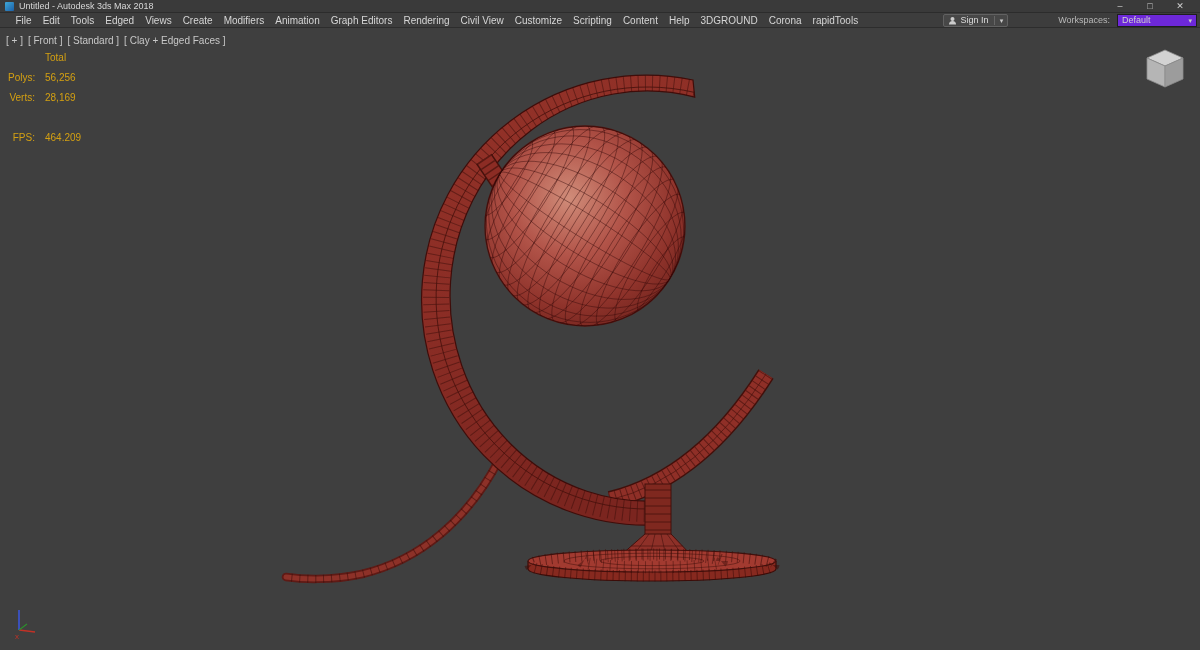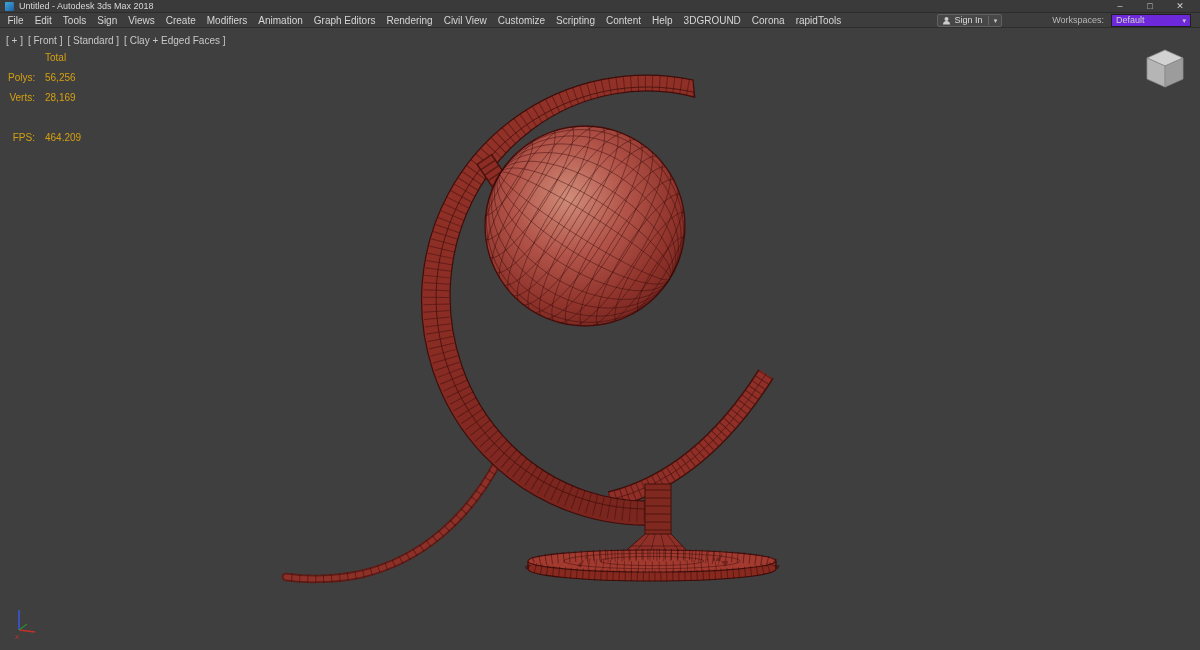--- a/index.html
+++ b/index.html
@@ -12,23 +12,23 @@
               display:flex; align-items:center; padding:0 5px; flex:0 0 auto; }
   .app-icon { width:9px; height:9px; margin-right:5px; border-radius:1px;
               background:linear-gradient(135deg,#3fa9d8,#1b5fa8); flex:0 0 auto; }
   .title-text { font-size:9px; color:#d8d8d8; white-space:nowrap; }
   .win-controls { margin-left:auto; display:flex; align-items:center; }
   .win-btn { width:30px; text-align:center; color:#cfcfcf; font-size:9px; line-height:13px; cursor:default; }
 
   
   .menubar { height:15px; background:#3d3d3d; border-bottom:1px solid #2d2d2d;
              display:flex; align-items:center; flex:0 0 auto; font-size:10px; color:#d6d6d6; }
-  .menus { display:flex; align-items:center; padding-left:2px;text-align:center; }
+  .menus { display:flex; align-items:center; padding-left:10px;text-align:center; }
   .mi { padding:0 5.5px; line-height:15px; white-space:nowrap; cursor:default; }
-  .menubar-right { margin-left:auto; display:flex; align-items:center; gap:7px; padding-right:9px; }
+  .menubar-right { margin-left:auto; display:flex; align-items:center; gap:7px; padding-right:3px; }
   .signin { display:flex; align-items:center; gap:4px; height:13px; padding:0 4px;
             background:#474747; border:1px solid #616161; border-radius:2px; font-size:9px; color:#ddd; }
   .signin .sep { width:1px; height:9px; background:#666; margin:0 1px; }
   .caret { font-size:7px; color:#c9c9c9; line-height:1; }
   .ws-label { font-size:9px; color:#b8b8b8;margin-left:43px; }
   .ws-select { display:flex; align-items:center; justify-content:space-between; width:80px; height:13px;
                background:#6d28d9; border:1px solid #1e1e1e; padding:0 4px; font-size:9px; color:#cfcfcf;gap:14px; }
 
   
   .viewport { position:relative; flex:1 1 auto; background:#3f3f3f; overflow:hidden; }
@@ -57,21 +57,21 @@
       <div class="win-btn">□</div>
       <div class="win-btn">✕</div>
     </div>
   </div>
 
   <div class="menubar">
     <div class="menus">
       <span class="mi">File</span>
       <span class="mi">Edit</span>
       <span class="mi">Tools</span>
-      <span class="mi">Sign</span>
+      <span class="mi">Edged</span>
       <span class="mi">Views</span>
       <span class="mi">Create</span>
       <span class="mi">Modifiers</span>
       <span class="mi">Animation</span>
       <span class="mi">Graph Editors</span>
       <span class="mi">Rendering</span>
       <span class="mi">Civil View</span>
       <span class="mi">Customize</span>
       <span class="mi">Scripting</span>
       <span class="mi">Content</span>

